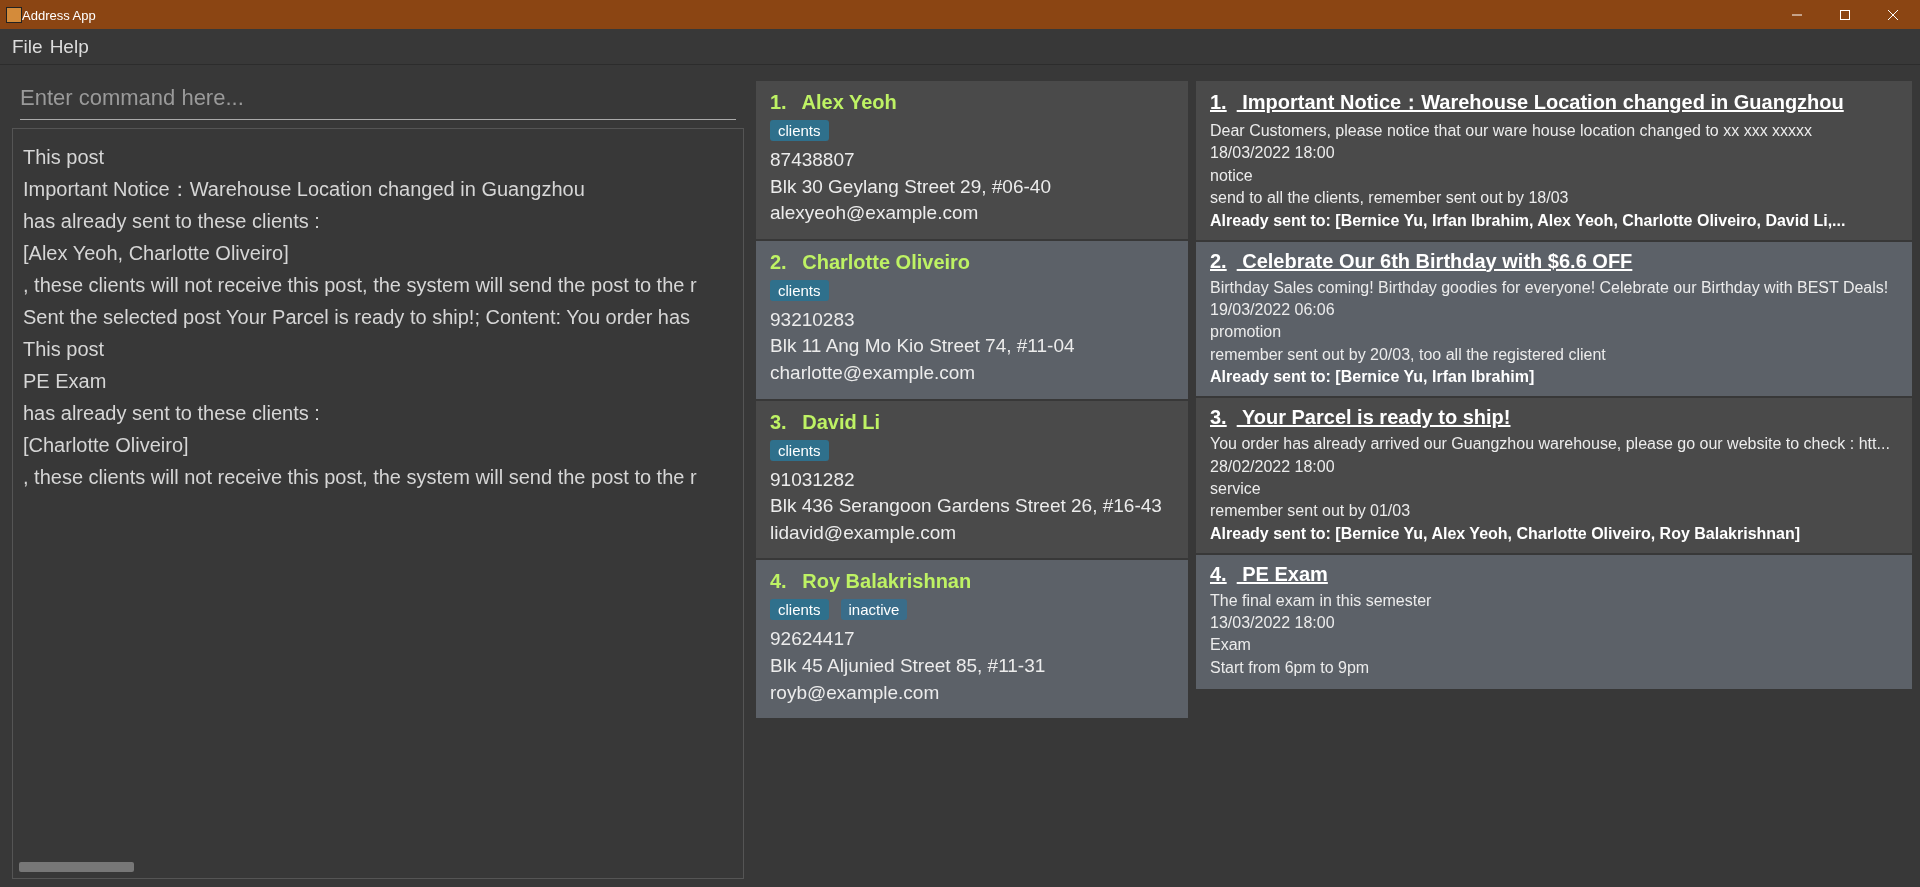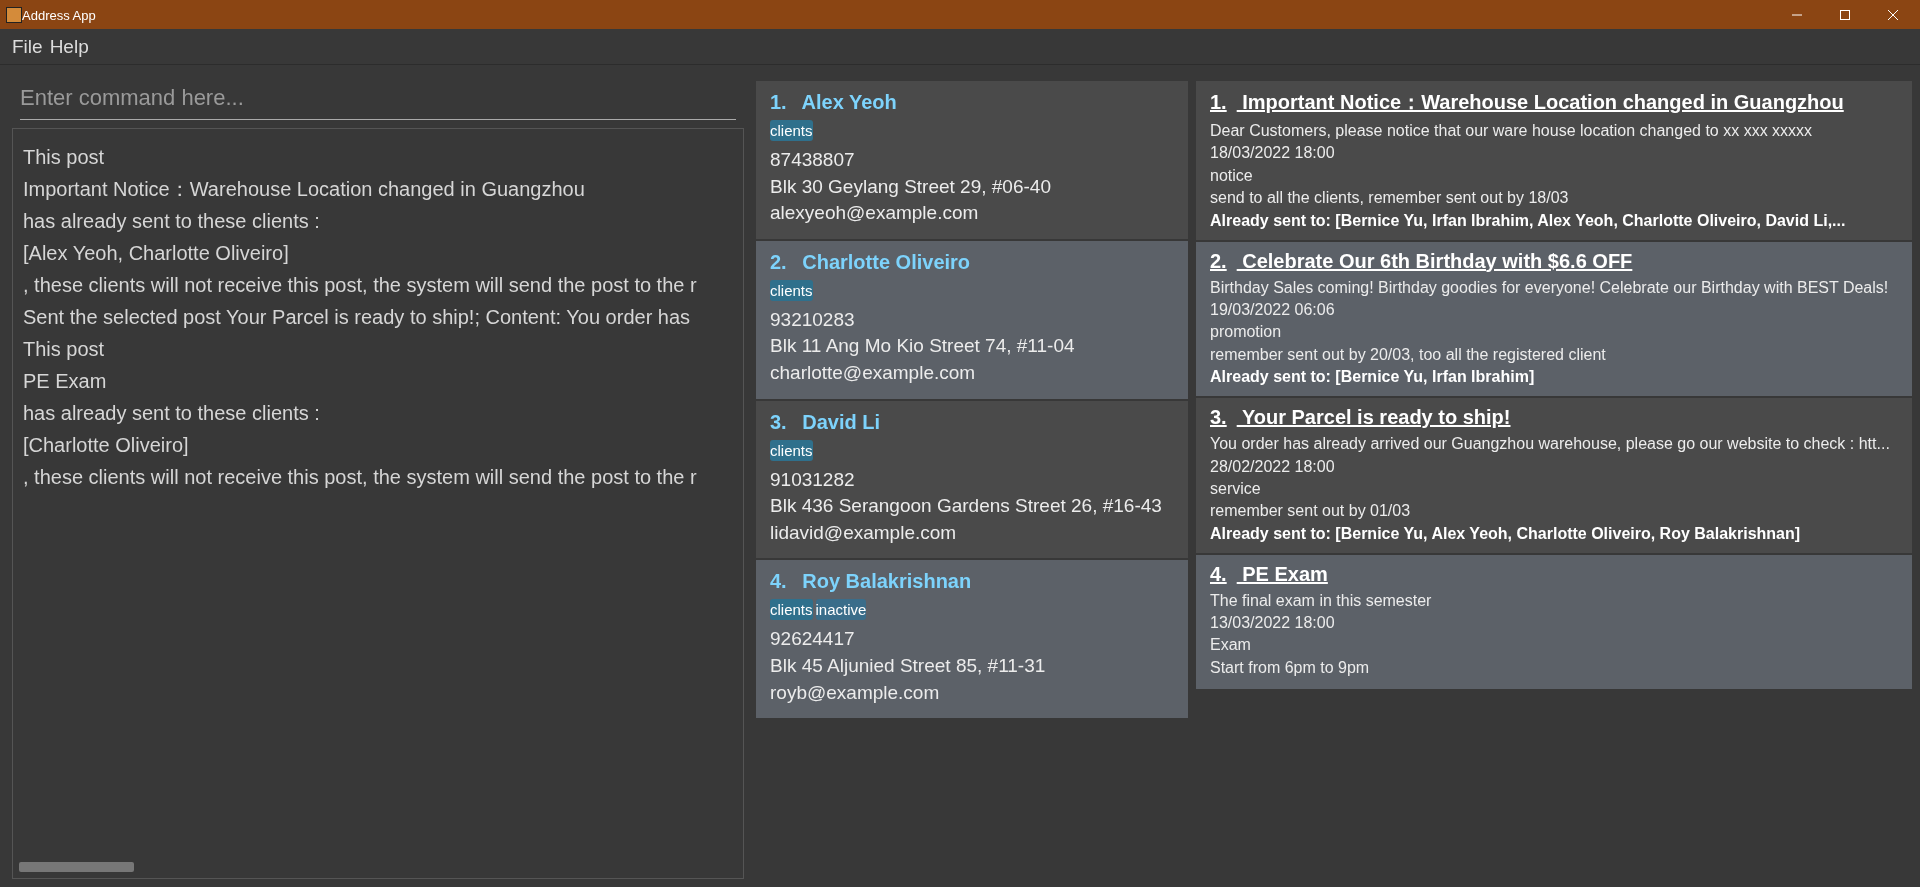--- a/index.html
+++ b/index.html
@@ -18,24 +18,24 @@
   .command-input::placeholder { color:#9a9a9a; }
   .result-box { flex:1; border:1px solid #555; margin:0 4px; padding:12px 10px 4px 10px; font-size:20px; line-height:1.6; color:#d6d6d6; position:relative; overflow:hidden; white-space:nowrap; }
   .result-box .line { white-space:nowrap; overflow:hidden; }
   .hscroll-track { position:absolute; left:6px; bottom:6px; width:200px; height:10px; background:transparent; }
   .hscroll-thumb { width:115px; height:10px; background:#777; border-radius:2px; }
   .mid-panel { flex:0 0 432px; padding-top:8px; }
   .right-panel { flex:1; padding-top:8px; }
   .card-list { display:flex; flex-direction:column; gap:2px; }
   .client-card { padding:10px 14px 12px 14px; background:#4a4a4a; }
   .client-card.alt { background:#5c6168; }
-  .client-name-row { font-size:20px; font-weight:600; color:#7dd3fc; margin-bottom:6px; }
+  .client-name-row { font-size:20px; font-weight:600; color:#bef264; margin-bottom:6px; }
   .client-name-row .num { margin-right:10px; }
   .tag-row { margin-bottom:6px; }
-  .tag { display:inline-block; padding:2px 0; font-size:15px; border-radius:3px; margin-right:3px; color:#fff; }
+  .tag { display:inline-block; padding:2px 8px; font-size:15px; border-radius:3px; margin-right:12px; color:#fff; }
   .tag.clients { background:#2f708c; }
   .tag.inactive { background:#3a6d8a; }
   .client-line { font-size:19px; color:#ececec; line-height:1.4; }
   .notice-card { padding:8px 14px 10px 14px; background:#4a4a4a; }
   .notice-card.alt { background:#5c6168; }
   .notice-title { font-size:20px; font-weight:700; color:#ffffff; margin-bottom:4px;text-decoration:underline; }
   .notice-title .num { margin-right:10px; }
   .notice-line { font-size:16px; color:#ececec; line-height:1.4; white-space:nowrap; overflow:hidden; text-overflow:ellipsis; }
   .notice-sent { font-size:16px; font-weight:700; color:#fff; margin-top:2px; white-space:nowrap; overflow:hidden; text-overflow:ellipsis; }
   svg { display:block; }

